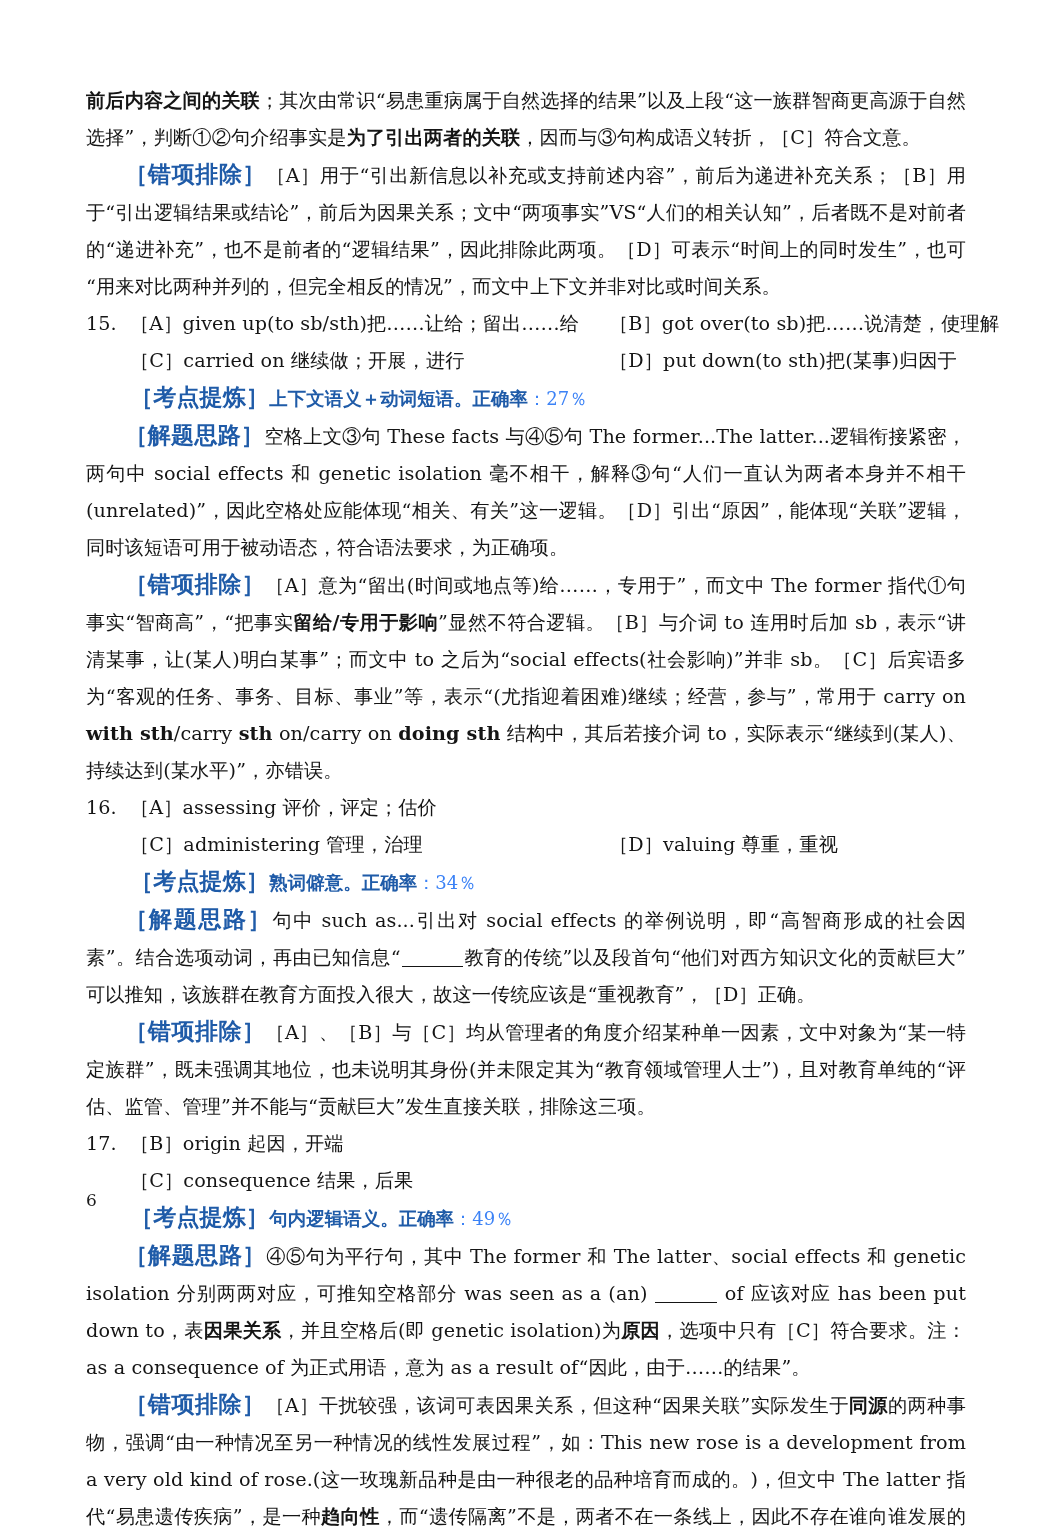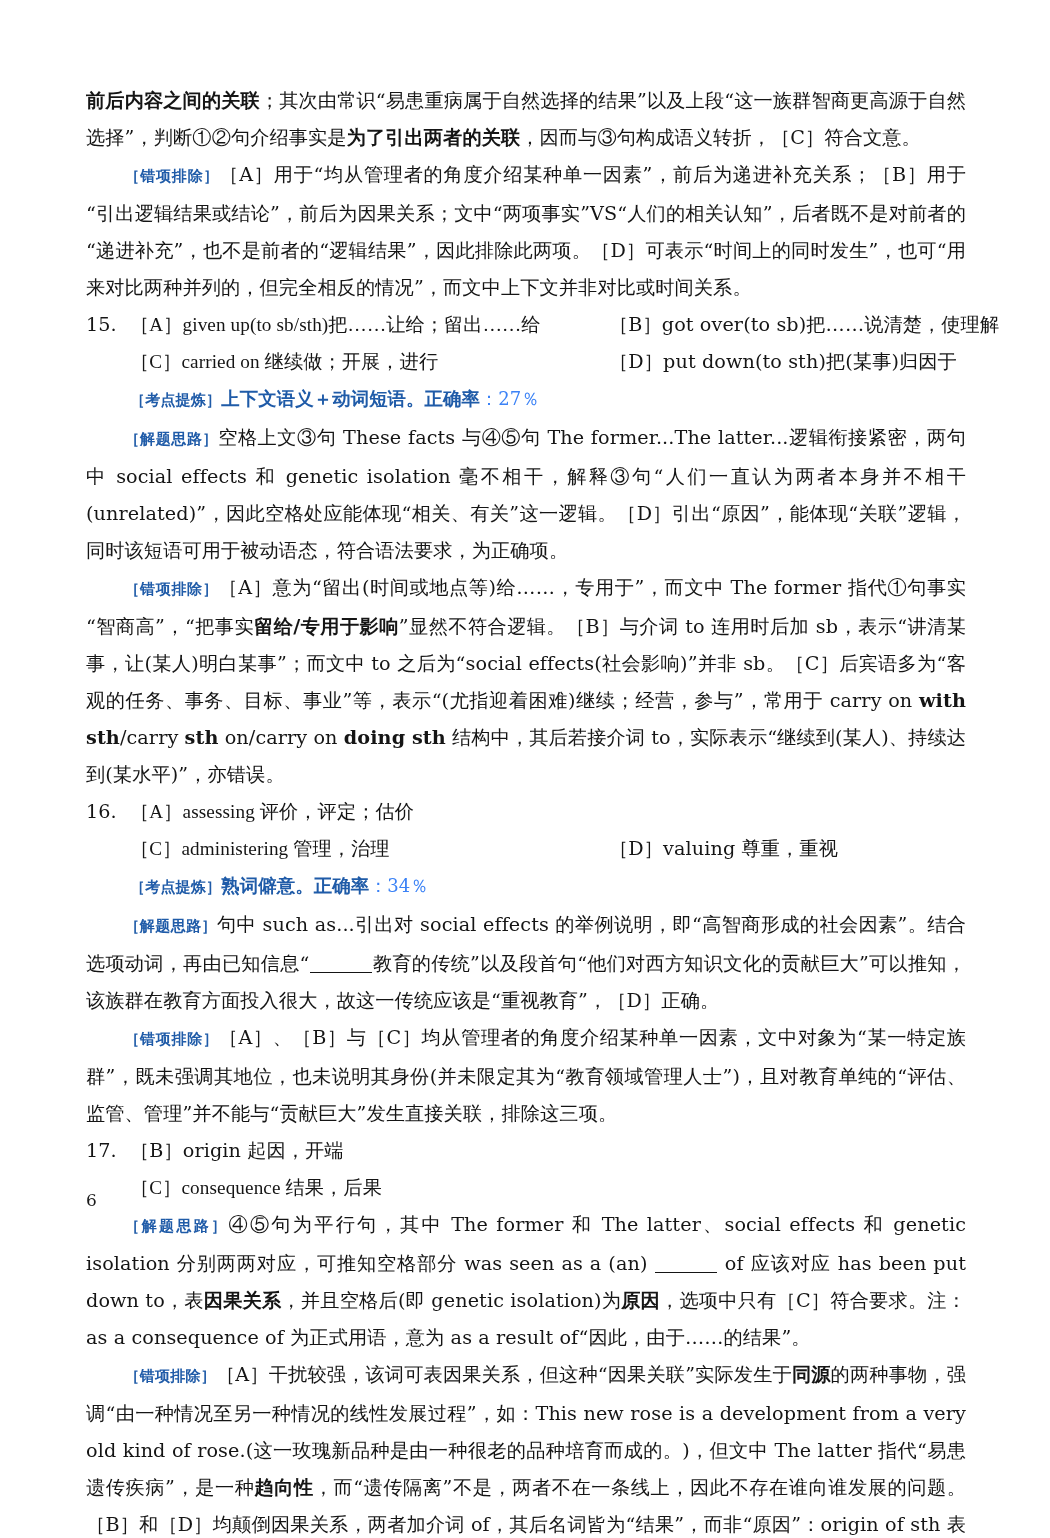--- a/index.html
+++ b/index.html
@@ -38,21 +38,21 @@
   .indent {
     text-indent: 2em;
   }
   .bold {
     font-weight: 700;
   }
   .tag {
     color: #1f5ba8;
     font-weight: 700;
     font-family: "DejaVu Sans", "Liberation Sans", sans-serif;
-    font-size: 15px;
+    font-size: 23px;
     letter-spacing: 0.2px;
   }
   .tag-body {
     color: #1f5ba8;
     font-weight: 700;
     font-family: "DejaVu Sans", "Liberation Sans", sans-serif;
     font-size: 18.4px;
   }
   .rate-num {
     color: #3b82f6;
@@ -75,21 +75,20 @@
     font-size: 19.2px;
   }
   .q-spacer {
     width: 44px;
     flex: 0 0 44px;
   }
   .opt-left {
     width: 479px;
     flex: 0 0 479px;
     white-space: nowrap;
-    font-family: Liberation Serif, serif;
   }
   .opt-right {
     flex: 1 1 auto;
     white-space: nowrap;
   }
   .tag-line {
     line-height: 37px;
     padding-left: 44px;
   }
   .blank-underline {
@@ -111,21 +110,21 @@
 </head>
 <body>
 
 <div id="page">
 
   <div class="body-text para">
     <span class="bold">前后内容之间的关联</span><span>；其次由常识“易患重病属于自然选择的结果”以及上段“这一族群智商更高源于自然选择”，判断①②句介绍事实是</span><span class="bold">为了引出两者的关联</span><span>，因而与③句构成语义转折，［C］符合文意。</span>
   </div>
 
   <div class="body-text para indent">
-    <span class="tag">［错项排除］</span><span>［A］用于“均从管理者的角度介绍某种单一因素”，前后为递进补充关系；［B］用于“引出逻辑结果或结论”，前后为因果关系；文中“两项事实”VS“人们的相关认知”，后者既不是对前者的“递进补充”，也不是前者的“逻辑结果”，因此排除此两项。［D］可表示“时间上的同时发生”，也可“用来对比两种并列的，但完全相反的情况”，而文中上下文并非对比或时间关系。</span>
+    <span class="tag">［错项排除］</span><span>［A］用于“引出新信息以补充或支持前述内容”，前后为递进补充关系；［B］用于“引出逻辑结果或结论”，前后为因果关系；文中“两项事实”VS“人们的相关认知”，后者既不是对前者的“递进补充”，也不是前者的“逻辑结果”，因此排除此两项。［D］可表示“时间上的同时发生”，也可“用来对比两种并列的，但完全相反的情况”，而文中上下文并非对比或时间关系。</span>
   </div>
 
   <div id="questions">
       <div class="q-block">
         <div class="q-line body-text">
           <span class="q-num">15.</span>
           <span class="opt-left">［A］given up(to sb/sth)把……让给；留出……给</span>
           <span class="opt-right">［B］got over(to sb)把……说清楚，使理解</span>
         </div>
         <div class="q-line body-text">
@@ -153,19 +152,20 @@
       </div>
       <div class="q-block">
         <div class="q-line body-text">
           <span class="q-num">17.</span>
           <span class="opt-right">［B］origin 起因，开端</span>
         </div>
         <div class="q-line body-text">
           <span class="q-spacer"></span>
           <span class="opt-left">［C］consequence 结果，后果</span>
         </div>
+        <div class="tag-line body-text"><span class="tag">［考点提炼］</span><span class="tag-body">句内逻辑语义。正确率</span><span class="rate-num">：49％</span></div>
         <div class="body-text para indent"><span class="tag">［解题思路］</span><span>④⑤句为平行句，其中 The former 和 The latter、social effects 和 genetic isolation 分别两两对应，可推知空格部分 was seen as a (an) </span><span class="blank-underline"></span><span> of 应该对应 has been put down to，表</span><span class="bold">因果关系</span><span>，并且空格后(即 genetic isolation)为</span><span class="bold">原因</span><span>，选项中只有［C］符合要求。注：as a consequence of 为正式用语，意为 as a result of“因此，由于……的结果”。</span></div>
         <div class="body-text para indent"><span class="tag">［错项排除］</span><span>［A］干扰较强，该词可表因果关系，但这种“因果关联”实际发生于</span><span class="bold">同源</span><span>的两种事物，强调“由一种情况至另一种情况的线性发展过程”，如：This new rose is a development from a very old kind of rose.(这一玫瑰新品种是由一种很老的品种培育而成的。)，但文中 The latter 指代“易患遗传疾病”，是一种</span><span class="bold">趋向性</span><span>，而“遗传隔离”不是，两者不在一条线上，因此不存在谁向谁发展的问题。［B］和［D］均颠倒因果关系，两者加介词 of，其后名词皆为“结果”，而非“原因”：origin of sth 表示“某问题的起因”，instrument of sth 表示“促成某事的因素或手段”。</span></div>
       </div>
     </div>
 
   <div class="page-number">6</div>
 </div>
 
 </body></html>

